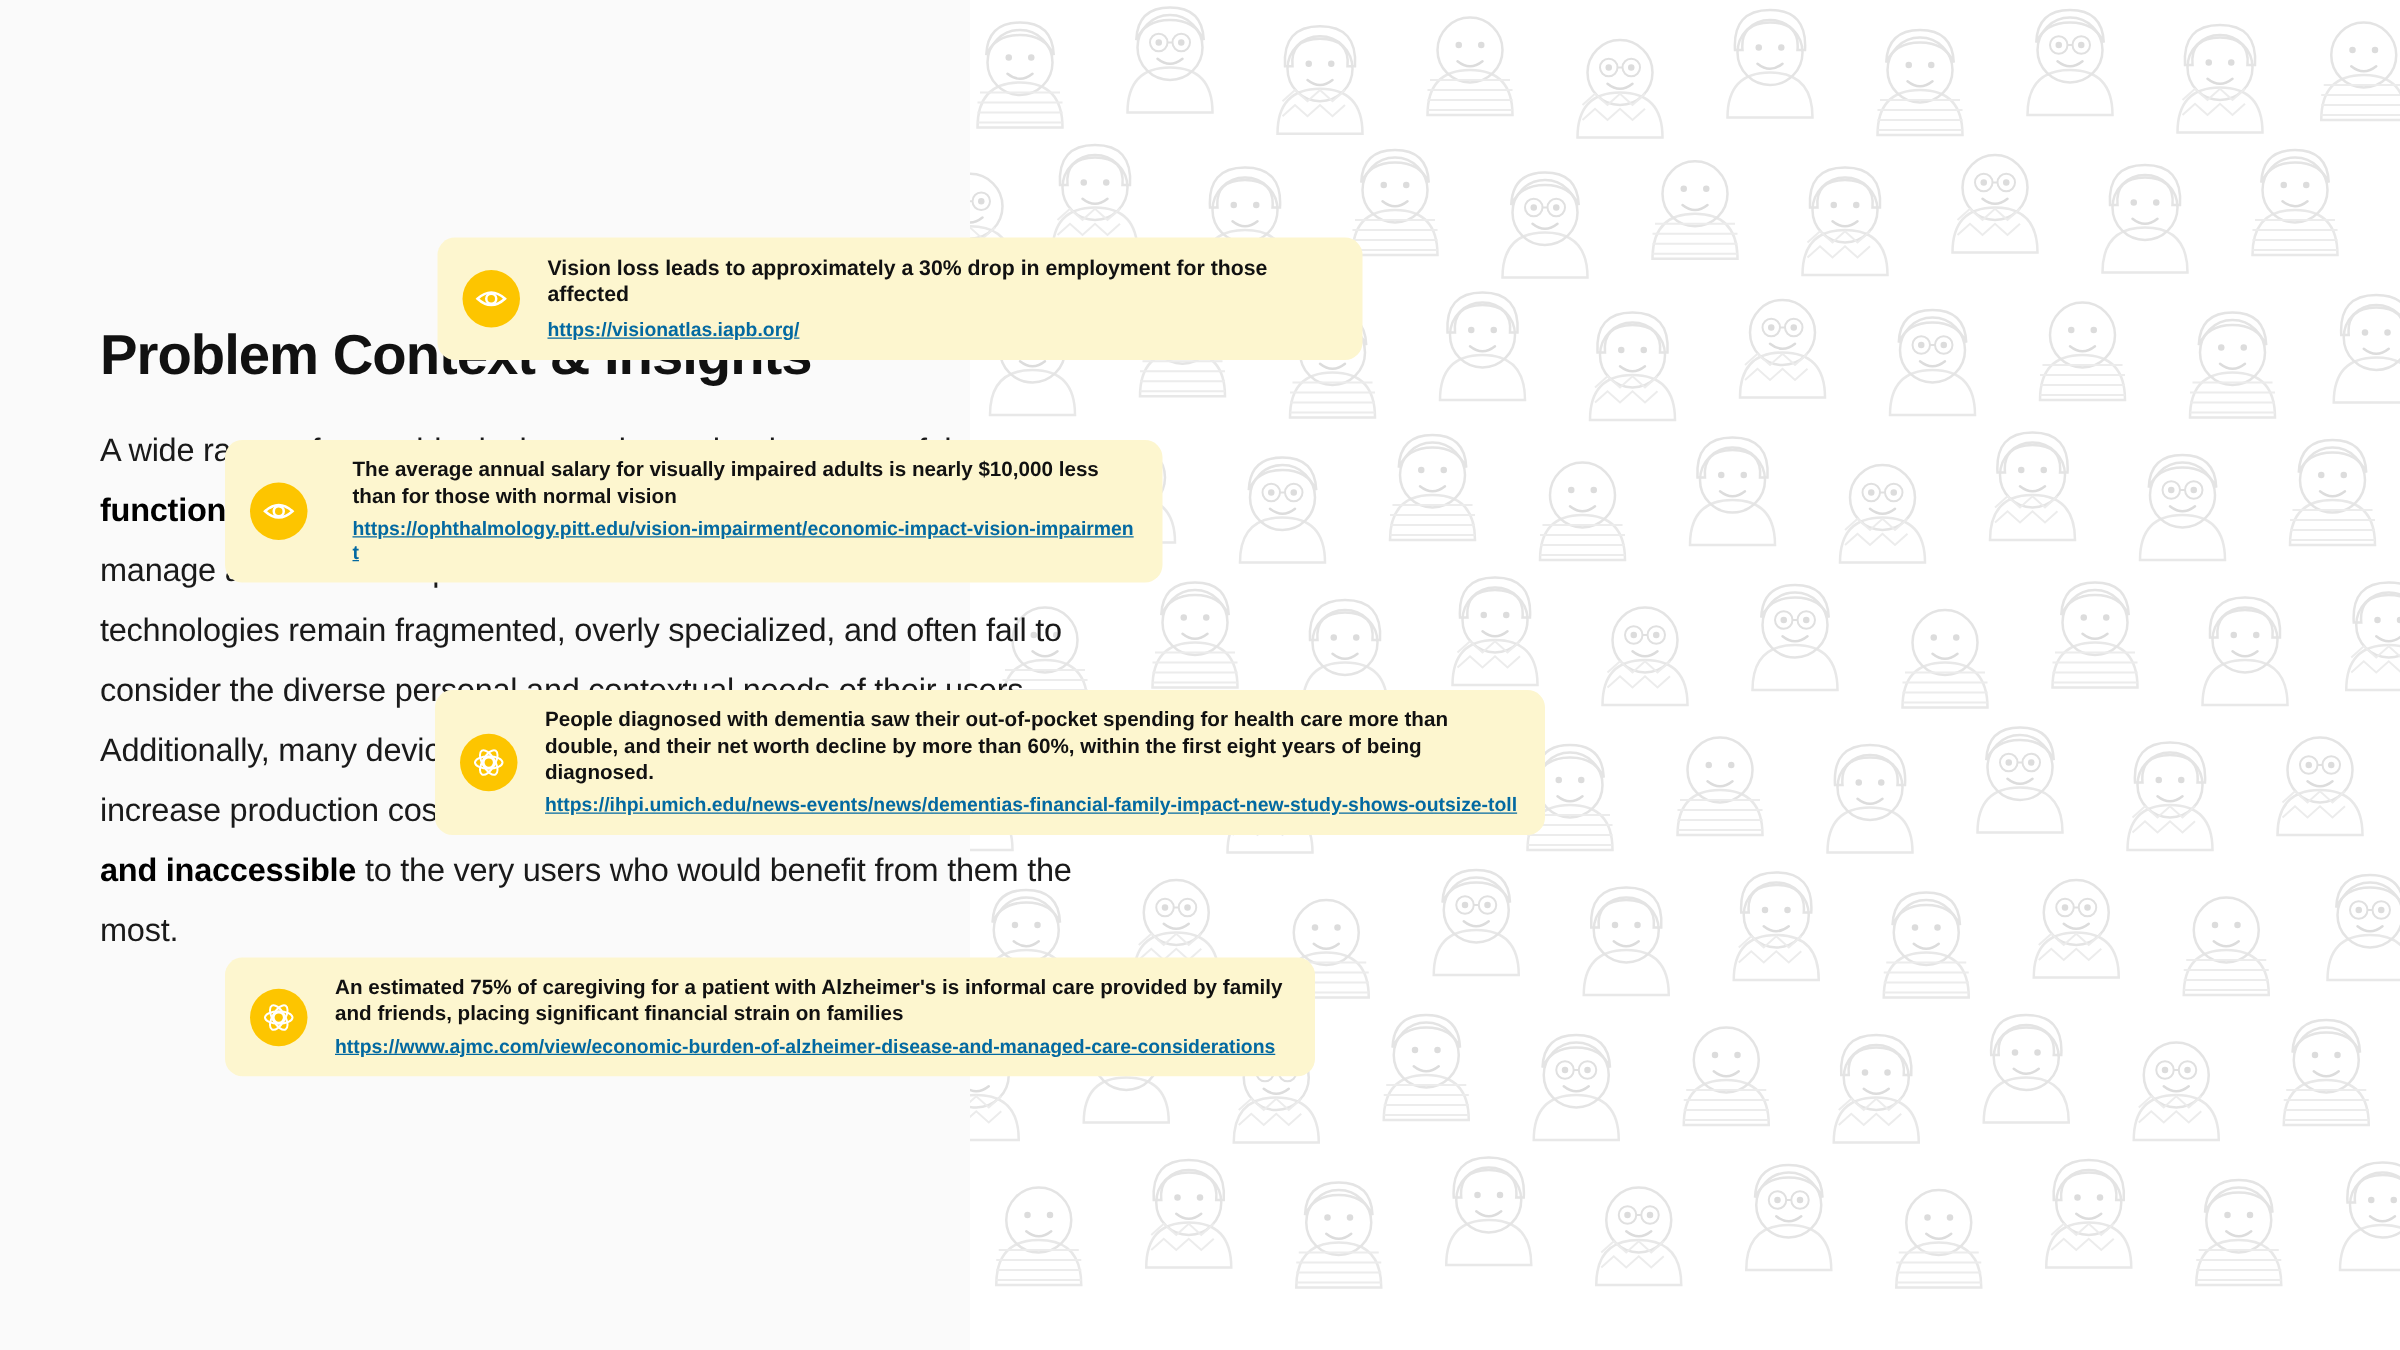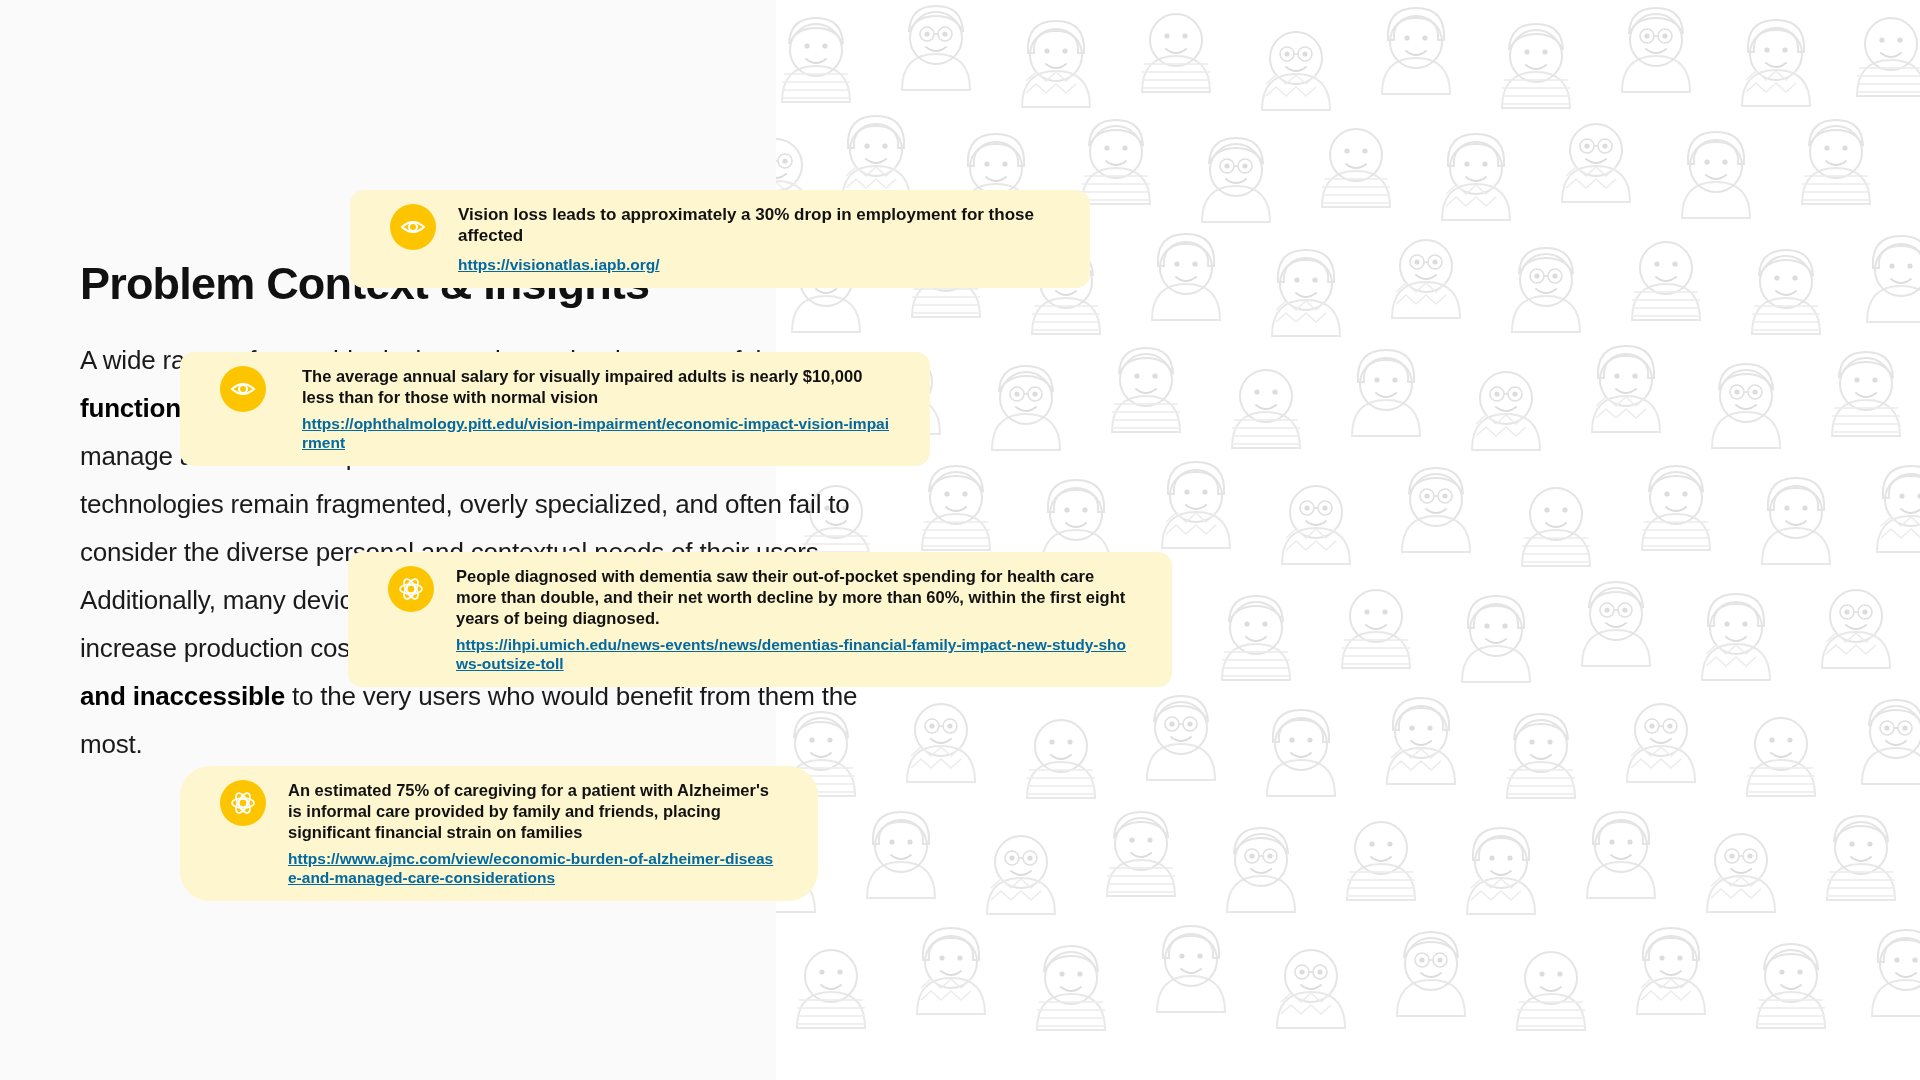--- a/index.html
+++ b/index.html
@@ -65,21 +65,22 @@
     width: 1144px; height: 1080px;
     opacity: 1;
   }
 
   
   .card {
     position: absolute;
     background: #fdf6cf;
     border-radius: 14px;
     display: flex;
-    padding: 14px 40px;
+    align-items: center;
+    padding: 14px 20px;
     z-index: 5;
   }
   .card-icon {
     flex: 0 0 auto;
     width: 46px; height: 46px;
     border-radius: 50%;
     background: #fdc500;
     display: flex;
     align-items: center;
     justify-content: center;
@@ -101,22 +102,22 @@
     text-decoration: underline;
     font-weight: 600;
     word-break: break-all;
     display: inline-block;
   }
 
   
   #card-1 { left: 350px; top: 190px; width: 740px; }
   #card-1 .card-stat { font-weight: 600; font-size: 17px; margin-bottom: 9px;}
   #card-2 { left: 180px; top: 352px; width: 750px; gap: 14px; }
-  #card-3 { left: 348px; top: 552px; width: 824px; }
-  #card-4 { left: 180px; top: 766px; width: 638px; border-radius: 30px; }
+  #card-3 { left: 348px; top: 552px; width: 888px; }
+  #card-4 { left: 180px; top: 766px; width: 872px; }
 </style>
 </head>
 <body>
 
 <div id="slide">
 
   <div class="right-panel">
     <svg class="pattern" viewBox="0 0 1144 1080" preserveAspectRatio="xMidYMid slice">
       <defs>
         <g id="face">

